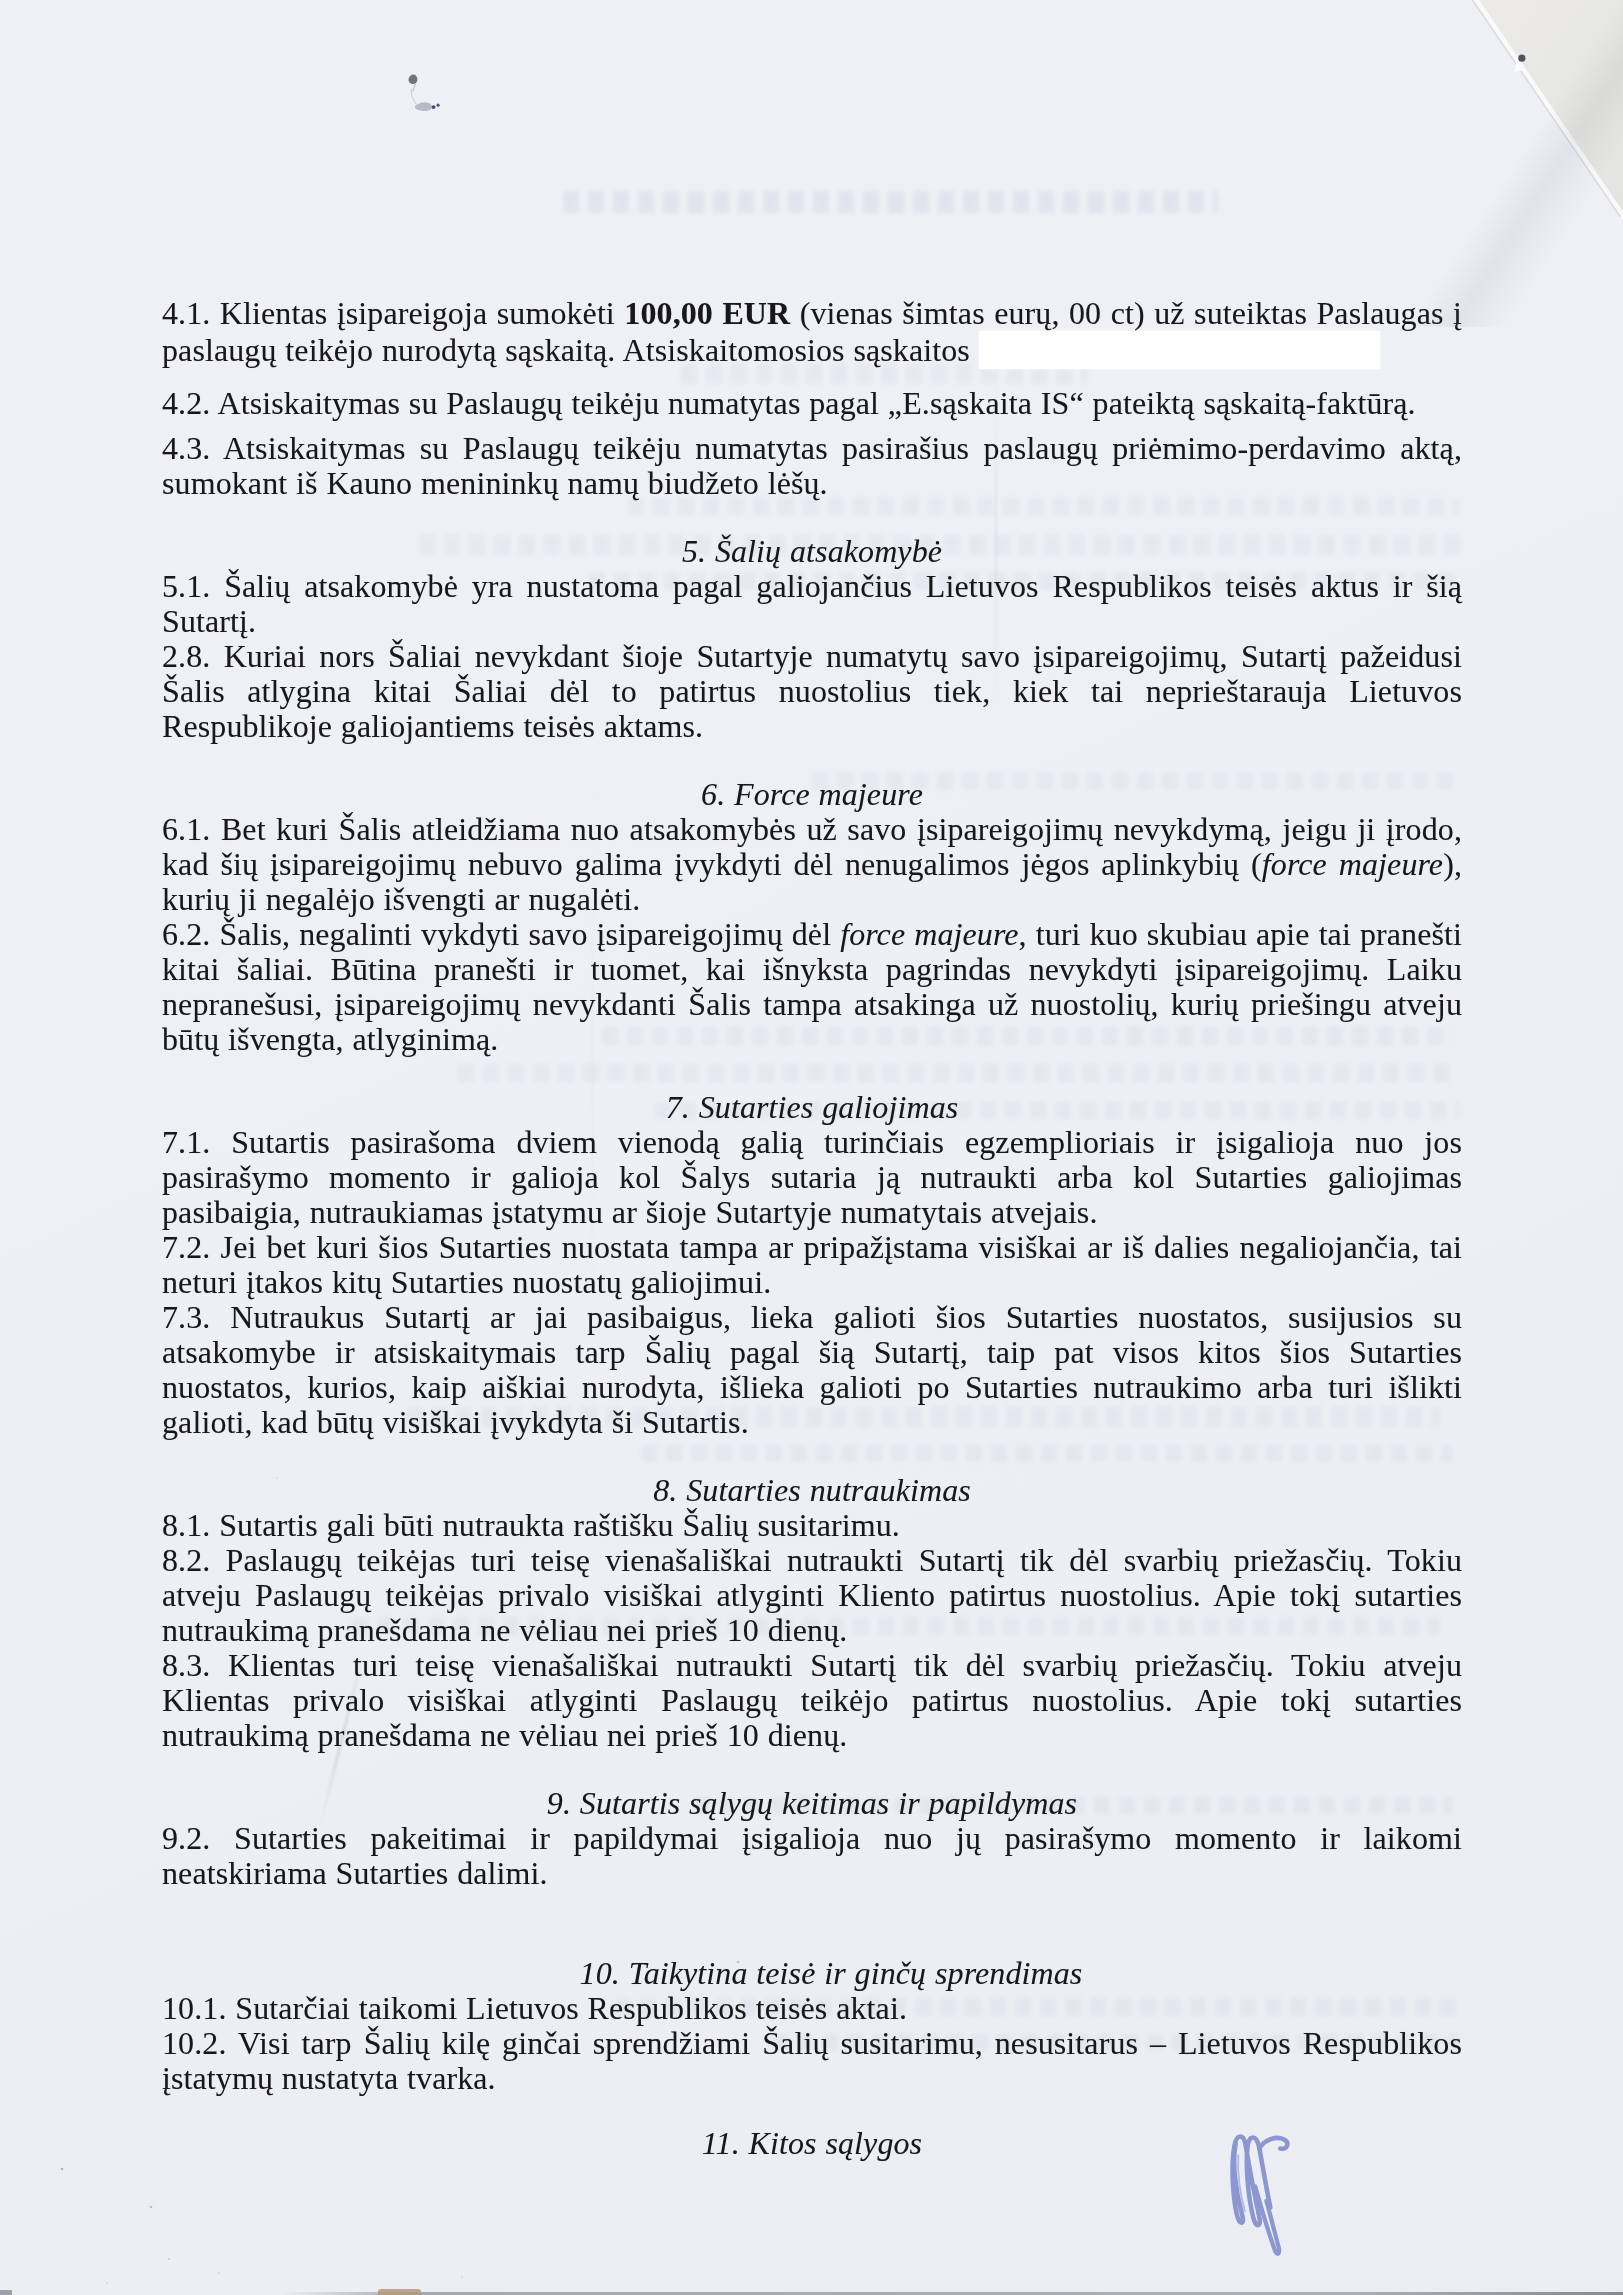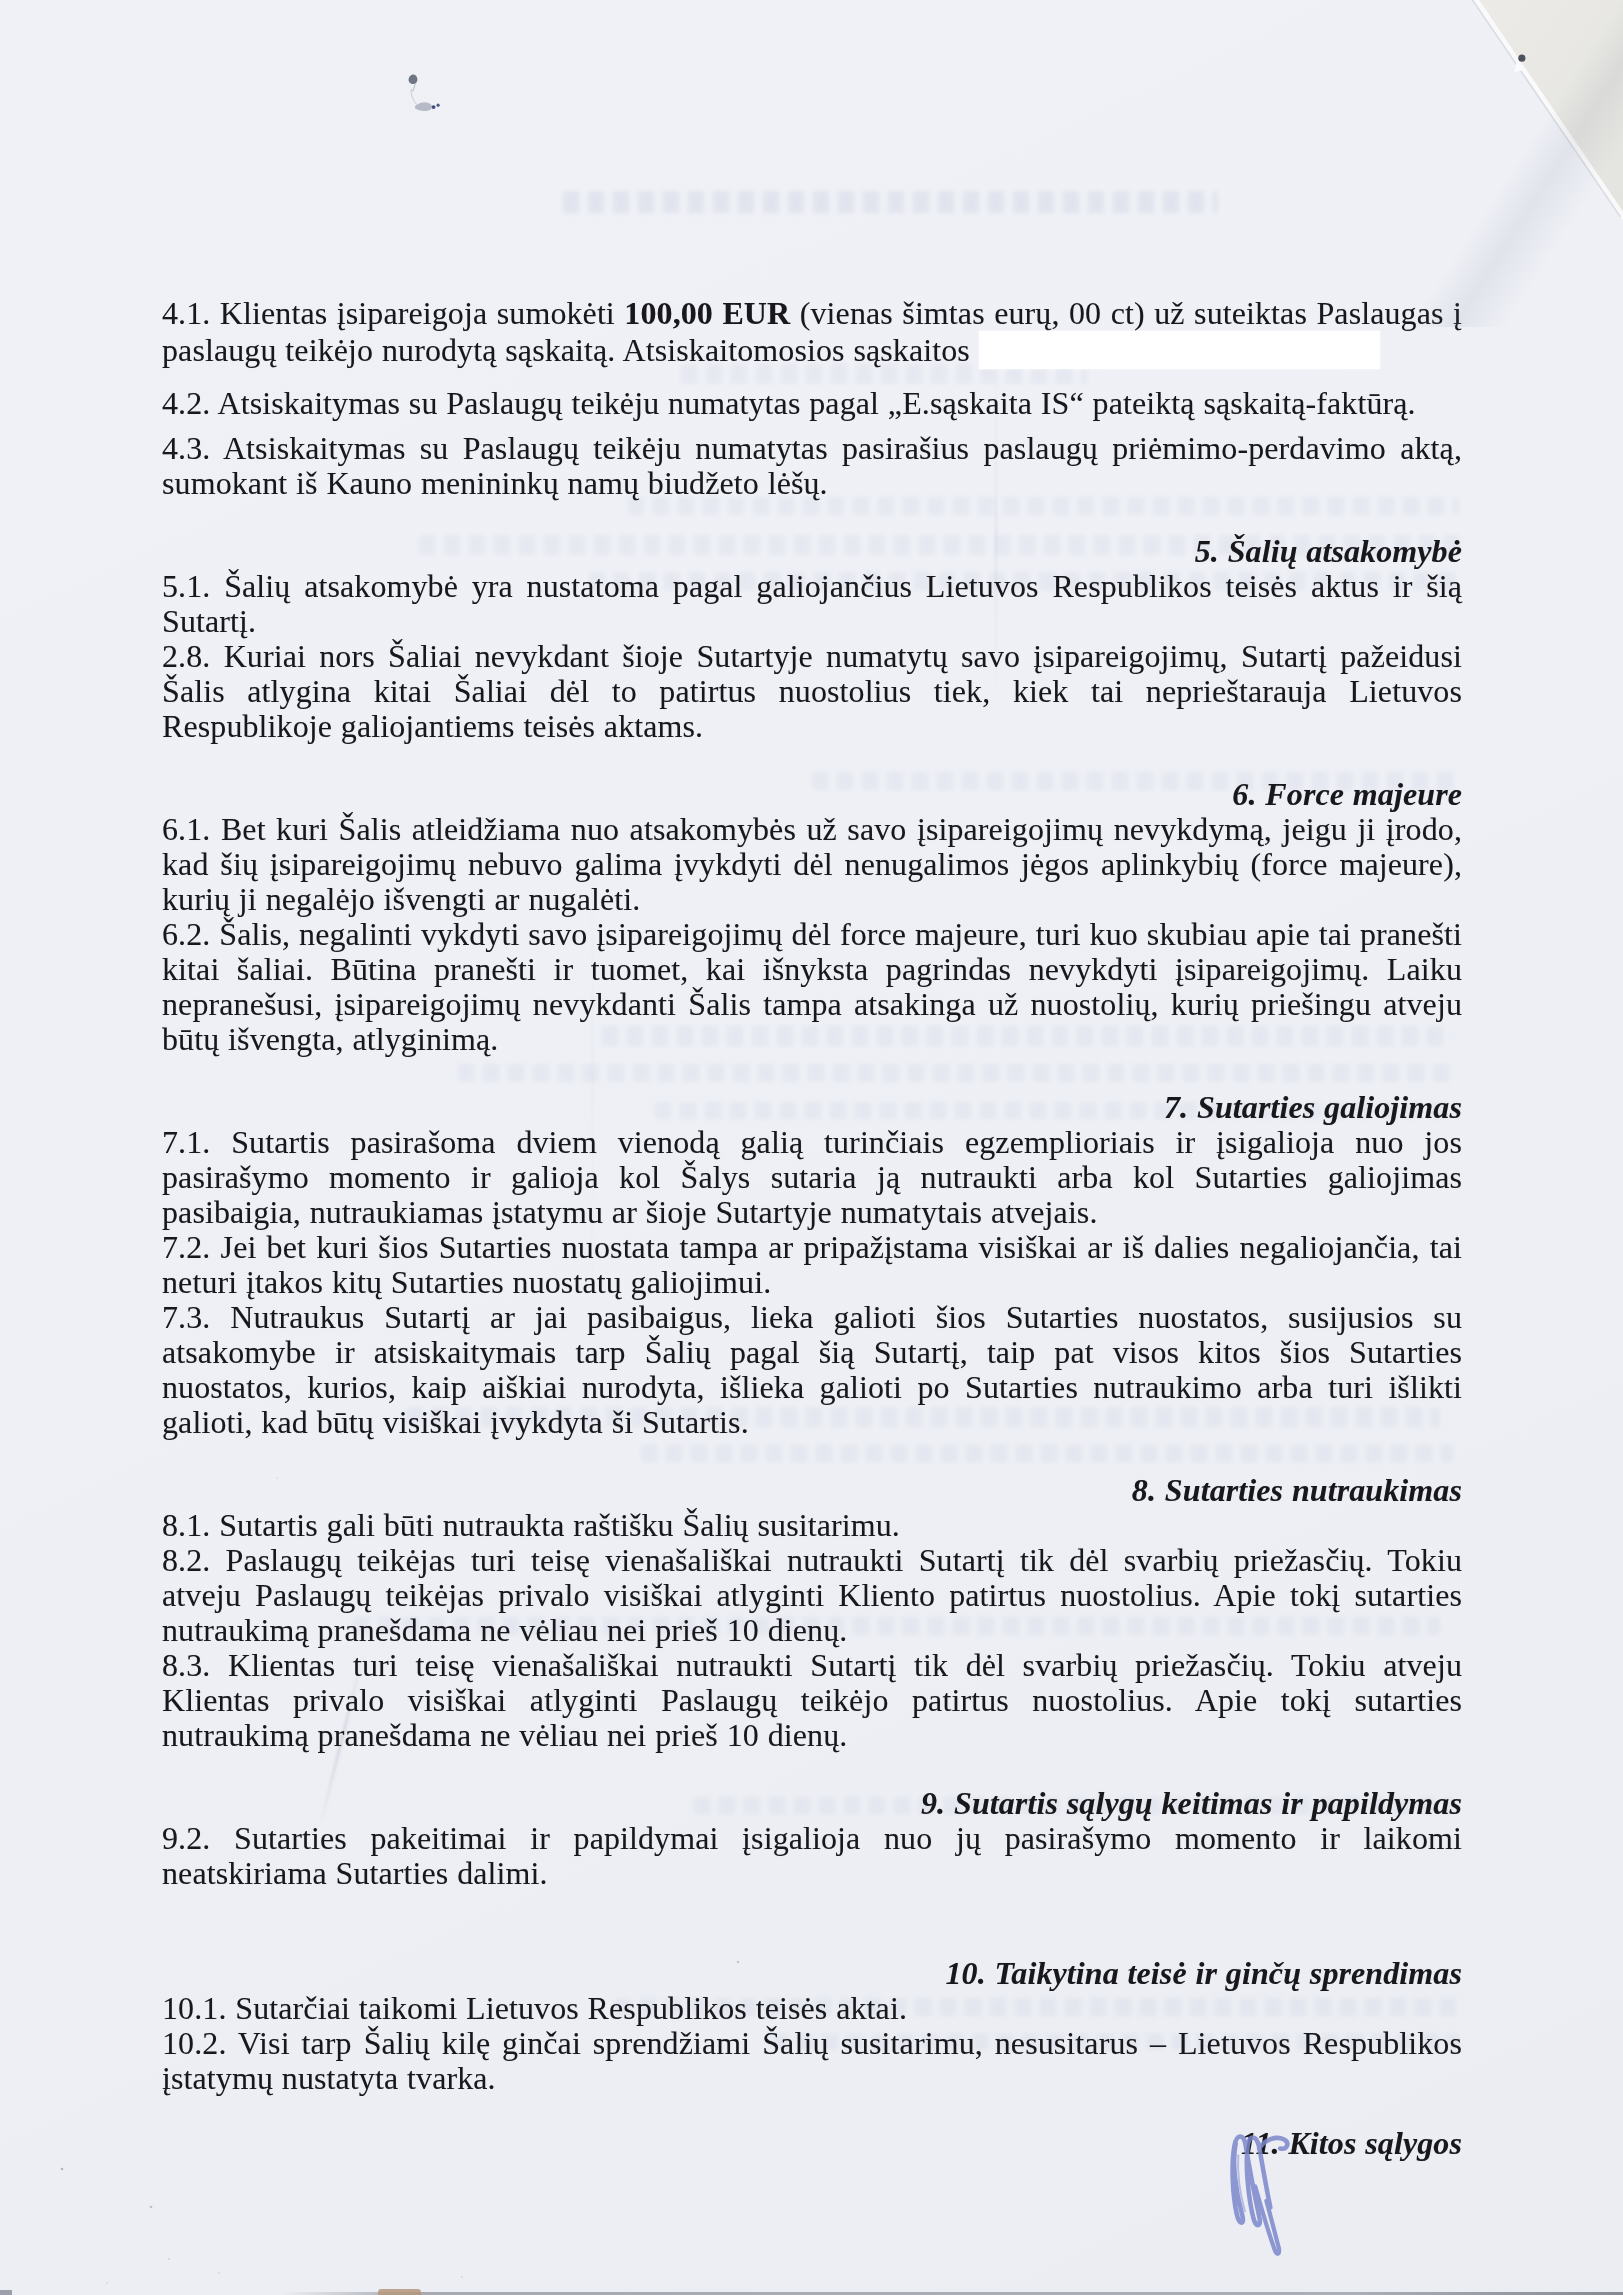--- a/index.html
+++ b/index.html
@@ -9,28 +9,28 @@
     background:linear-gradient(155deg,#f0f1f7 0%,#eef0f6 40%,#ebedf3 100%);
     font-family:"Liberation Serif","DejaVu Serif",serif;
   }
   
   .content{
     position:absolute;left:162px;top:296px;width:1300px;
     color:#18181c;font-size:32px;line-height:35px;text-align:justify;
     letter-spacing:0.1px;word-spacing:0.7px;
     text-shadow:0 0 0.7px rgba(25,25,35,.25);
   }
-  .content .heading{font-weight:bold;font-style:italic;margin:33px 0 0 0;text-align:right;}
+  .content .heading{font-weight:normal;font-style:italic;margin:33px 0 0 0;text-align:center;}
   .sec-10 .heading{margin-top:65px;margin-left:38px;}
   .sec-11 .heading{margin-top:30px;}
   p.para{margin:0;}
   .sec-4 p.para{margin-bottom:9.8px;}
   .sec-4 p.p-4-1{margin-bottom:17px;}
   .b{font-weight:bold;margin-top:38px;}
-  .i{}
+  .i{font-style:italic;}
   .redaction{
     display:inline-block;width:401px;height:38px;background:#ffffff;
     vertical-align:-7.9px;box-shadow:0 0 2px rgba(255,255,255,.95);
   }
   
   .ghost{position:absolute;opacity:.05;filter:blur(2px);border-radius:3.3px;
     background:repeating-linear-gradient(90deg,#5a6a9a 0 15.7px,transparent 15.7px 25px);}
   .ghost.strong{opacity:.085;}
   .crease{position:absolute;filter:blur(1.3px);
     background:linear-gradient(180deg,rgba(150,155,175,0),rgba(150,155,175,.30),rgba(150,155,175,0));}

